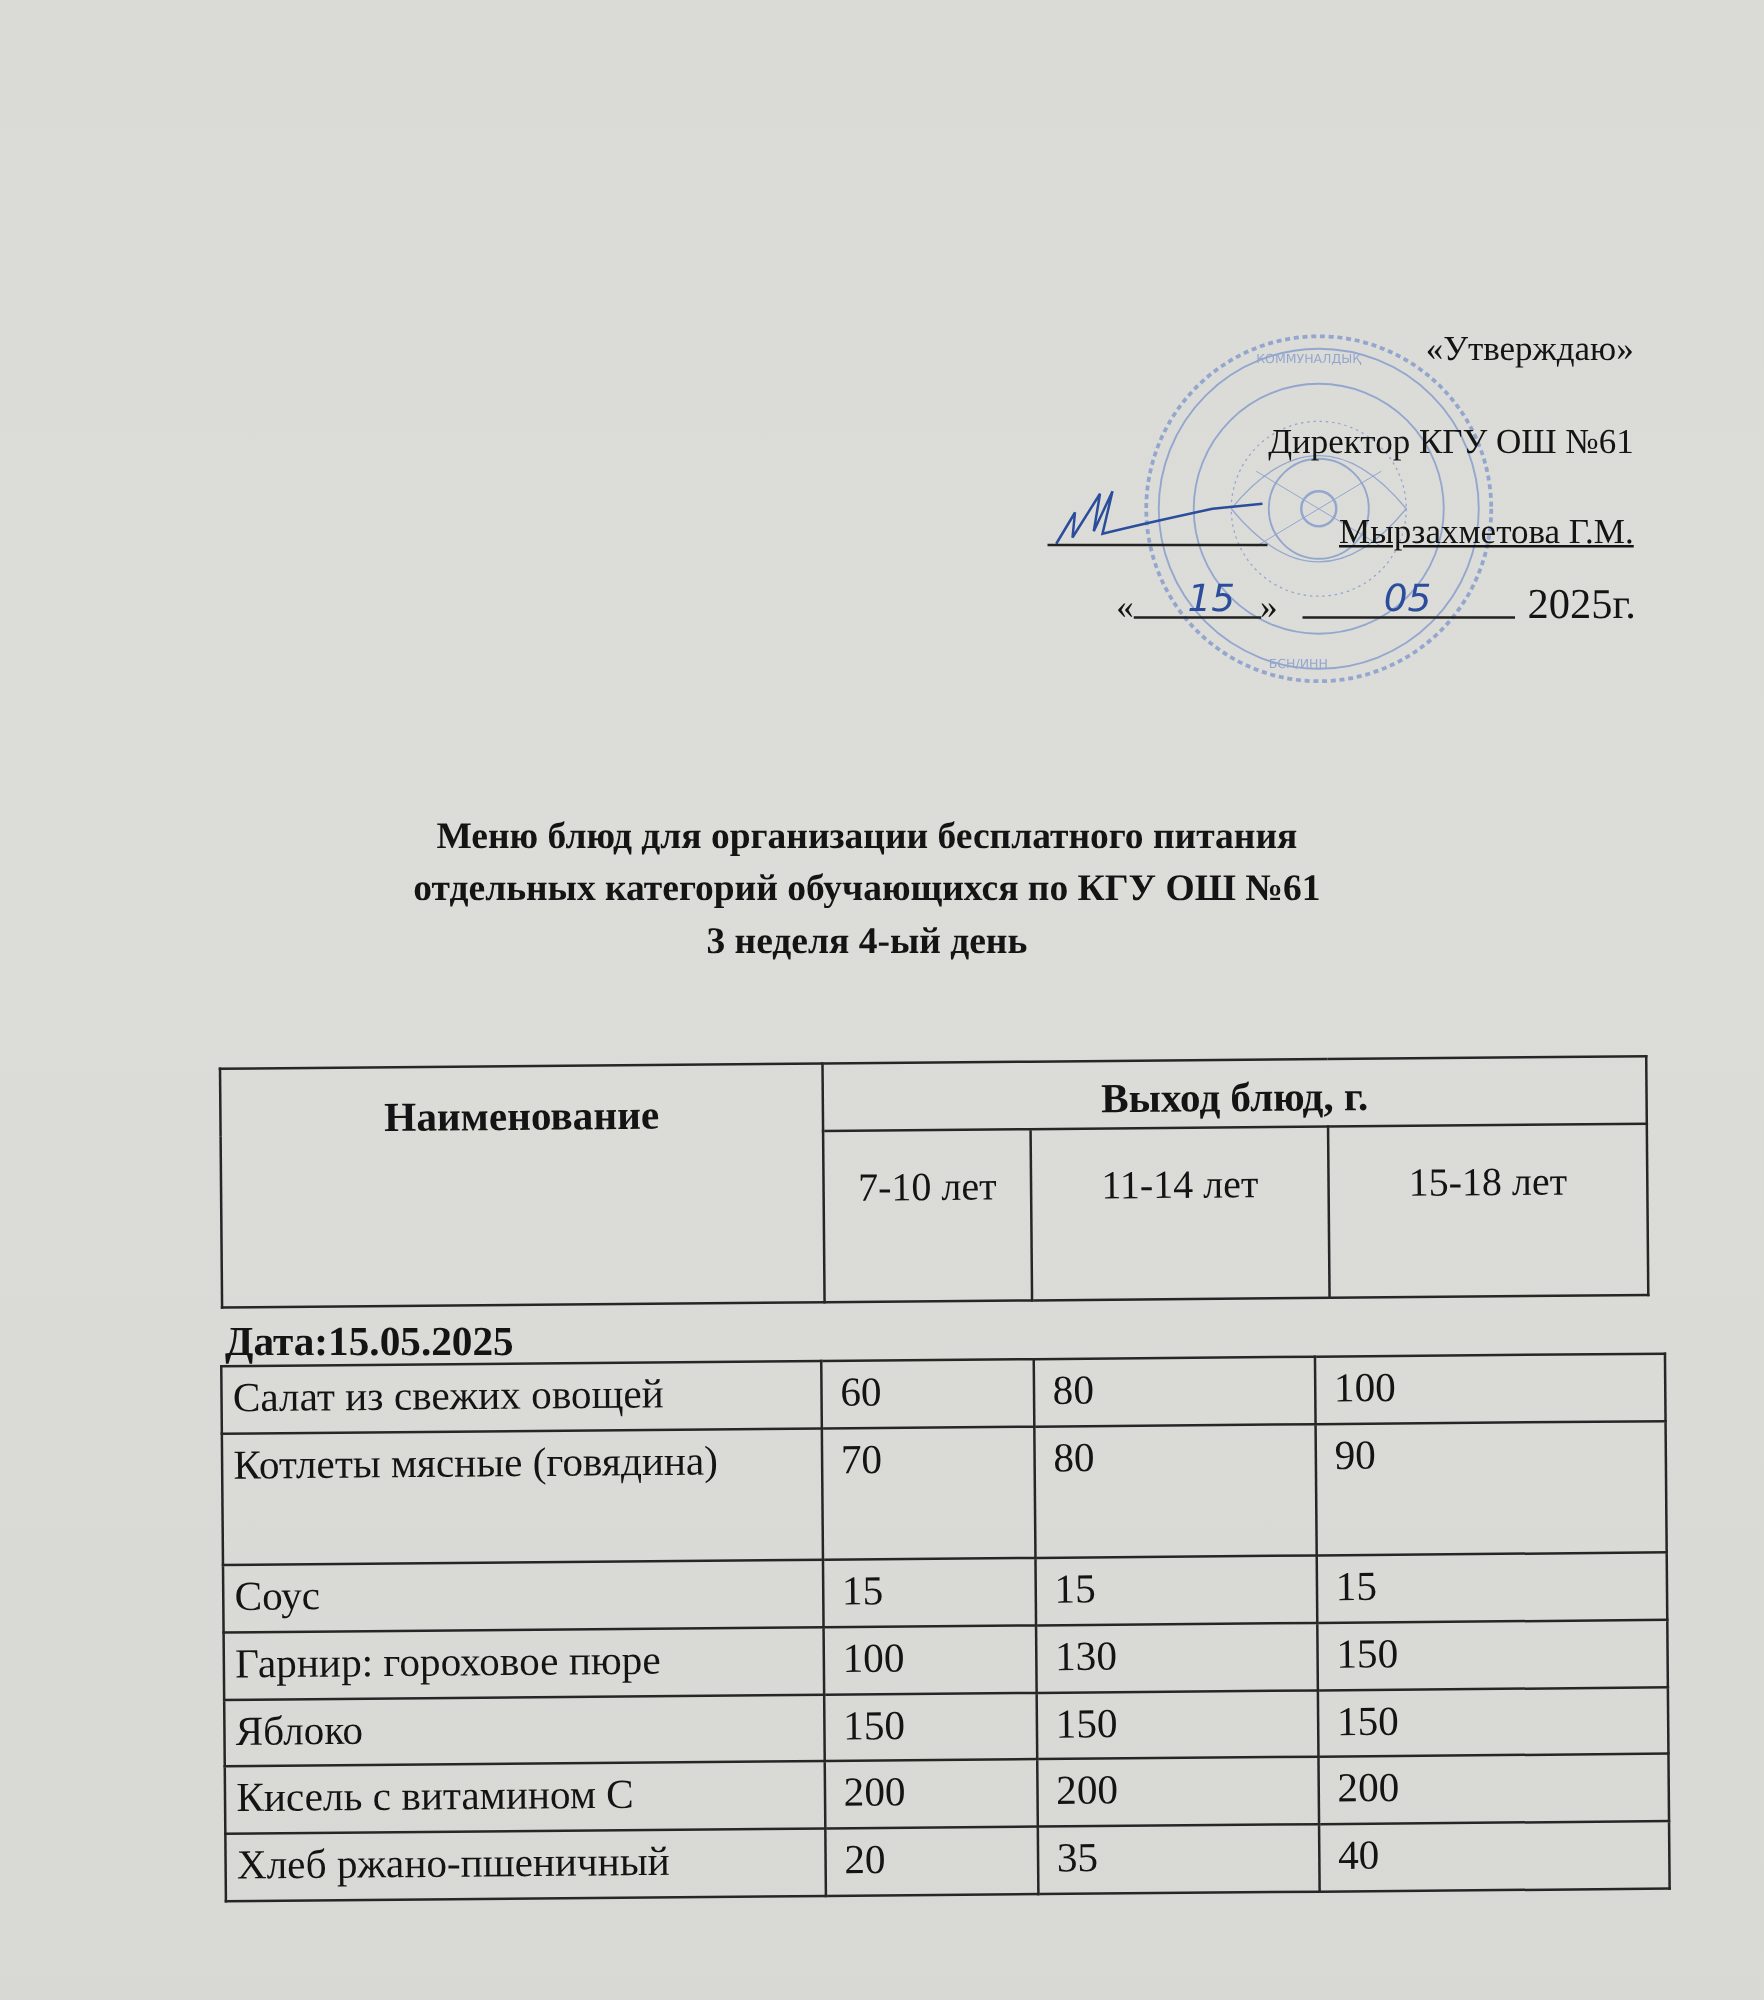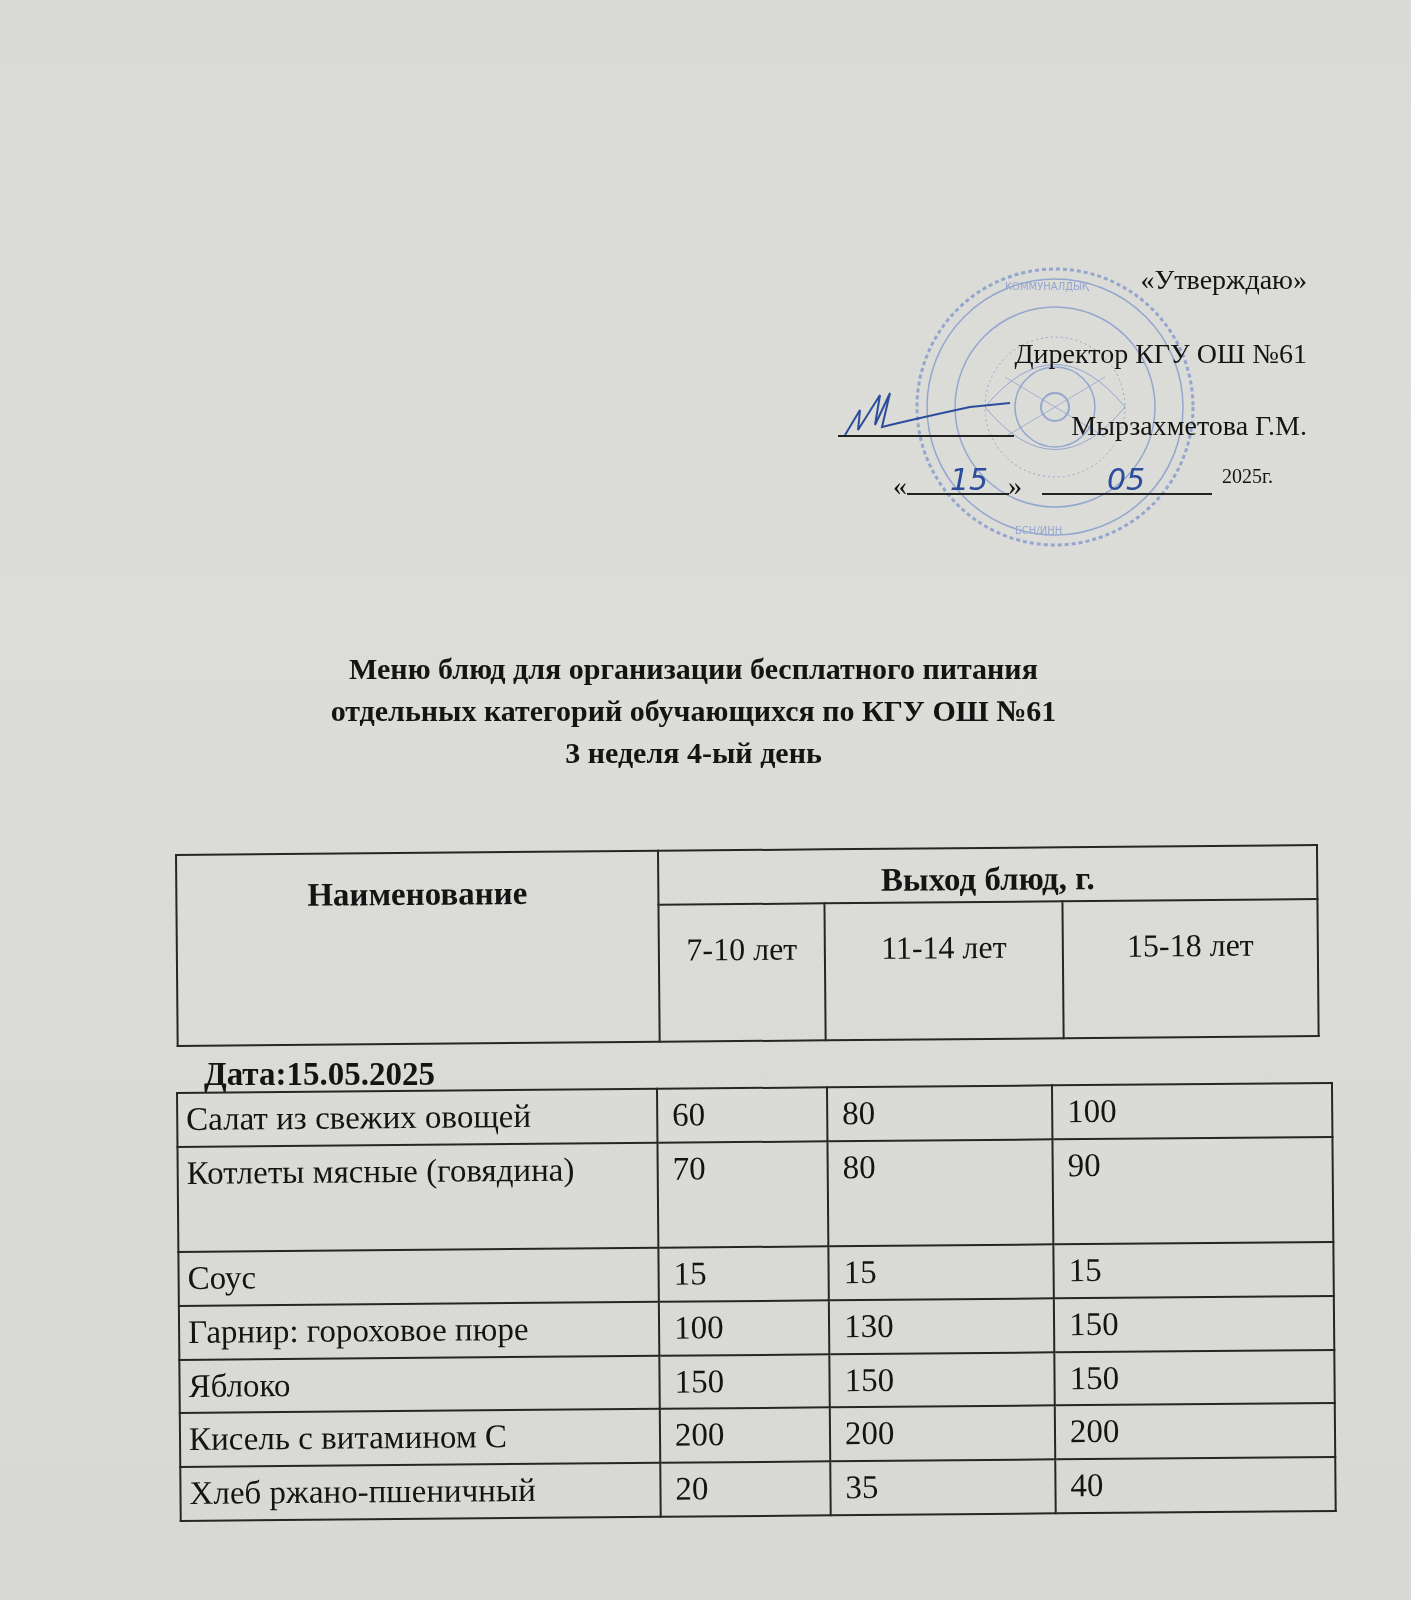--- a/index.html
+++ b/index.html
@@ -27,21 +27,21 @@
       position: absolute;
       right: 104px;
       top: 246px;
       text-align: right;
       font-size: 28px;
       line-height: 1;
     }
     .approve .line { position: absolute; right: 0; white-space: nowrap; margin-top: 20px; }
     .approve-title { top: 0; }
     .approve-position { top: 74px; text-align: right; }
-    .approve-name { top: 146px; }
+    .approve-name { top: 146px; text-decoration: underline; }
 
     .stamp {
       position: absolute;
       left: 910px;
       top: 262px;
       width: 290px;
       height: 290px;
       opacity: 0.55;
       pointer-events: none;
     }
@@ -78,21 +78,21 @@
       position: absolute;
       font-family: "DejaVu Sans", sans-serif;
       font-style: italic;
       color: #2b4d9c;
       font-size: 30px;
     }
     .hand-day { left: 950px; top: 462px; }
     .hand-month { left: 1083px; top: 462px; margin-left: 24px; }
     .open-quote { position: absolute; left: 893px; top: 470px; font-size: 28px; }
     .close-quote { position: absolute; left: 1008px; top: 470px; font-size: 28px; }
-    .year { position: absolute; left: 1222px; top: 465px; font-size: 20px; }
+    .year { position: absolute; left: 1222px; top: 465px; font-size: 34px; }
 
     
     .title {
       position: absolute;
       left: 0; right: 0;
       top: 648px;
       text-align: center;
       font-weight: bold;
       font-size: 30px;
       line-height: 42px;
@@ -138,21 +138,21 @@
     .hdr-age {
       font-weight: normal;
       font-size: 32px;
       text-align: center;
       padding-top: 16px;
       line-height: 56px;
     }
 
     .date-label {
       position: absolute;
-      left: 204px;
+      left: 180px;
       top: 1056px;
       font-weight: bold;
       font-size: 33px;
     }
 
     
     .data-table {
       position: absolute;
       left: 176px;
       top: 1092px;

